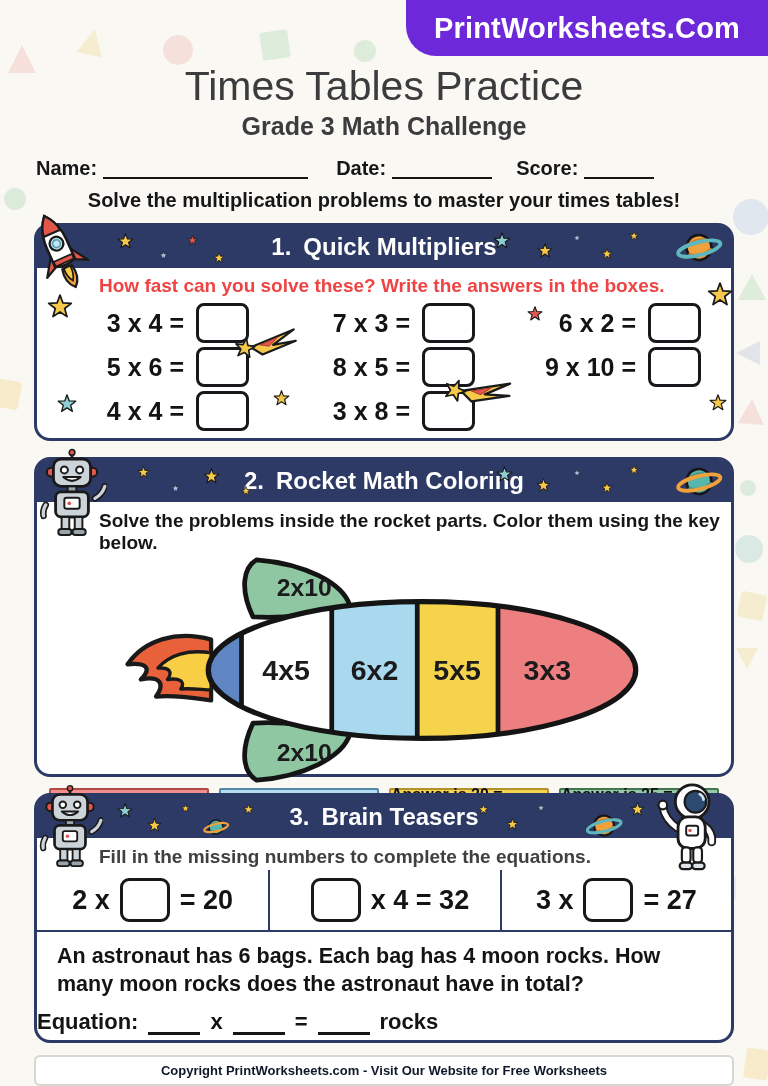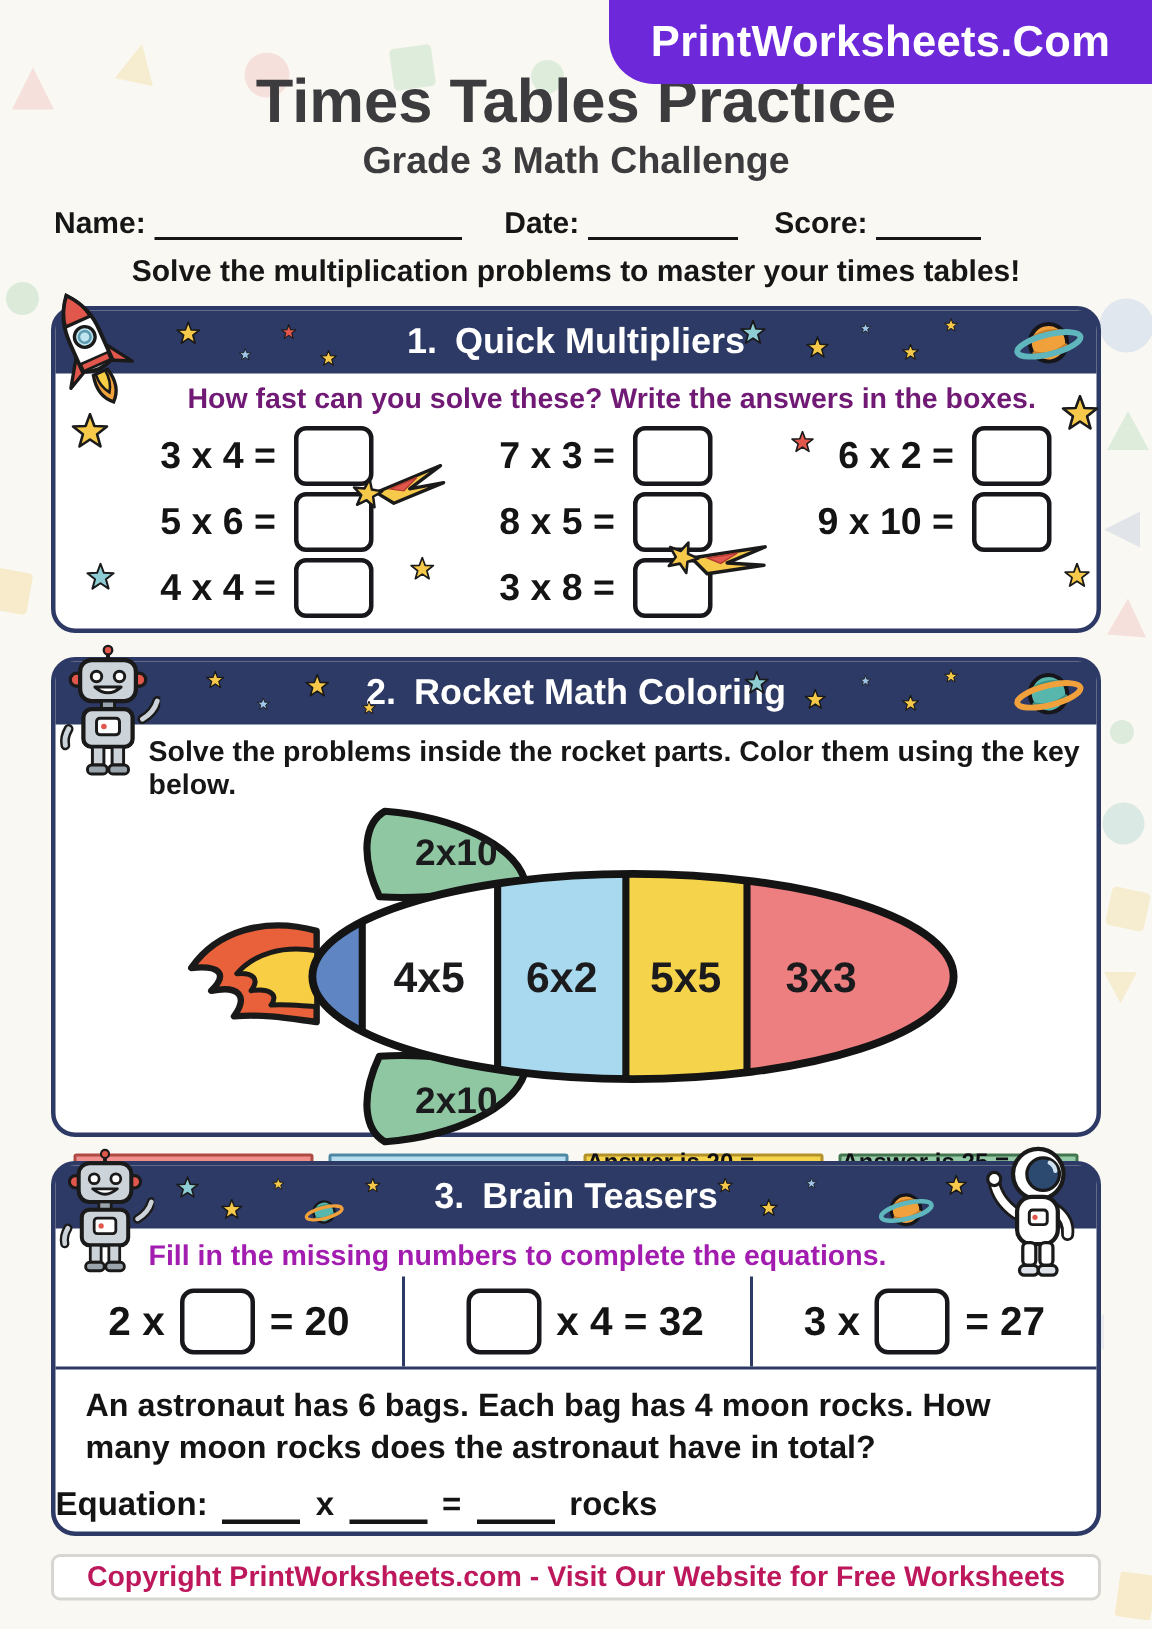--- a/index.html
+++ b/index.html
@@ -14,21 +14,21 @@
   .deco svg { display:block; }
   
   .badge {
     position:absolute; top:0; right:0; z-index:3;
     width:362px; height:56px; background:#6d28d9;
     border-bottom-left-radius:30px;
     display:flex; align-items:center; justify-content:center;
   }
   .badge span { color:#fff; font-size:29px; font-weight:bold; letter-spacing:.2px; }
   
-  .title { margin-top:44px; text-align:center; font-size:41px; font-weight:bold; color:#3c3c3e; position:relative; z-index:1;}
+  .title { margin-top:63px; text-align:center; font-size:41px; font-weight:normal; color:#3c3c3e; position:relative; z-index:1;}
   .subtitle { margin-top:2px; text-align:center; font-size:25px; font-weight:bold; color:#3c3c3e; position:relative; z-index:1;}
   .meta-row {
     margin:16px 36px 0; display:flex; 
     font-size:20px; font-weight:bold; color:#161616; position:relative; z-index:1;
   }
   .blank { display:inline-block; border-bottom:2.5px solid #161616; height:22px; }
   .meta-row .lbl { margin-right:6px; }
   .name-line { width:205px; margin-right:28px; }
   .date-line { width:100px; margin-right:24px; }
   .score-line { width:70px; }
@@ -41,21 +41,21 @@
   .sec-header {
     position:relative; height:42px; background:#2d3a66;
     border-radius:11px 11px 0 0; display:flex; align-items:center; justify-content:center;
     gap:12px; color:#fff;
   }
   .sec-num, .sec-title { font-size:24px; font-weight:bold; }
   .hs { position:absolute; } 
   .hs svg { display:block; }
   .star-y { color:#f6c94a; } .star-t { color:#8ecdd3; } .star-r { color:#e2574c; } .star-b { color:#9fc6e8; }
   
-  .s1-instr { padding:7px 0 2px 88px; font-size:19px; font-weight:bold; color:#701a75; }
+  .s1-instr { padding:7px 0 2px 62px; font-size:19px; font-weight:bold; color:#ef4444; }
   .probs { display:grid; grid-template-columns:1fr 1fr 1fr; padding:2px 8px 8px; }
   .prob { height:44px; display:flex; align-items:center; justify-content:flex-end; gap:12px; padding-right:22px; }
   .prob-label { font-size:25px; font-weight:bold; color:#141414; }
   .ans-box {
     width:53px; height:40px; background:#fff; border:3px solid #17171c; border-radius:8px; flex:0 0 auto;
   }
   .float { position:absolute; z-index:3; }
   .float svg { display:block; }
   
   .s2-instr { padding:8px 10px 0 62px; font-size:19px; font-weight:bold; color:#161616; }
@@ -64,21 +64,21 @@
   .key-row { display:flex; gap:10px; padding:4px 12px 12px; }
   .key-box {
     flex:1; height:31px; display:flex; align-items:center; justify-content:center;
     font-size:16px; font-weight:bold; color:#101014; border:2px solid rgba(0,0,0,.55); border-radius:2px;
   }
   .key-red { background:#f18f8c; border-color:#b04a44; }
   .key-blue { background:#b5ddef; border-color:#4f88a4; }
   .key-yellow { background:#f5d44c; border-color:#b3922b; }
   .key-green { background:#93c9a4; border-color:#44774f; }
   
-  .s3-instr { padding:8px 10px 2px 62px; font-size:19px; font-weight:bold; color:#a21caf; }
+  .s3-instr { padding:8px 10px 2px 62px; font-size:19px; font-weight:bold; color:#404040; }
   .equations { display:grid; grid-template-columns:1fr 1fr 1fr; }
   .equation {
     height:60px; display:flex; align-items:center; justify-content:center; gap:10px;
     font-size:27px; font-weight:bold; color:#141414;
   }
   .equation + .equation { border-left:2.5px solid #2d3a66; }
   .eq-box { width:50px; height:44px; border:3px solid #17171c; border-radius:9px; background:#fff; flex:0 0 auto; }
   .word-problem {
     border-top:2.5px solid #2d3a66; padding:10px 20px 2px;
     font-size:21.5px; font-weight:bold; color:#141414; line-height:1.32;
@@ -86,21 +86,21 @@
   .equation-line {
     text-align:center; font-size:22px; font-weight:bold; color:#141414;
     padding:8px 0 14px; display:flex; justify-content:flex-start; align-items:flex-end; gap:10px;
   }
   .eq-blank { width:52px; height:20px; border-bottom:3px solid #161616; display:inline-block; }
   
   .footer {
     margin:12px 34px 0; height:31px; background:#fff; border:2px solid #d8d6d2; border-radius:6px;
     display:flex; align-items:center; justify-content:center; position:relative; z-index:2;
   }
-  .footer span { font-size:19px; font-weight:bold; color:#be185d; }
+  .footer span { font-size:13px; font-weight:bold; color:#0f172a; }
 </style>
 </head>
 <body>
 
 <svg width="0" height="0" style="position:absolute" aria-hidden="true">
   <defs>
     <symbol id="sym-star" viewBox="0 0 24 24">
       <path d="M12 1 L14.7 8.28 22.46 8.6 16.37 13.42 18.47 20.9 12 16.6 5.53 20.9 7.63 13.42 1.54 8.6 9.3 8.28 Z" fill="currentColor" stroke="#1a1a1a" stroke-width="1.6" stroke-linejoin="round"></path>
     </symbol>
     <symbol id="sym-planet-orange" viewBox="0 0 48 36">

